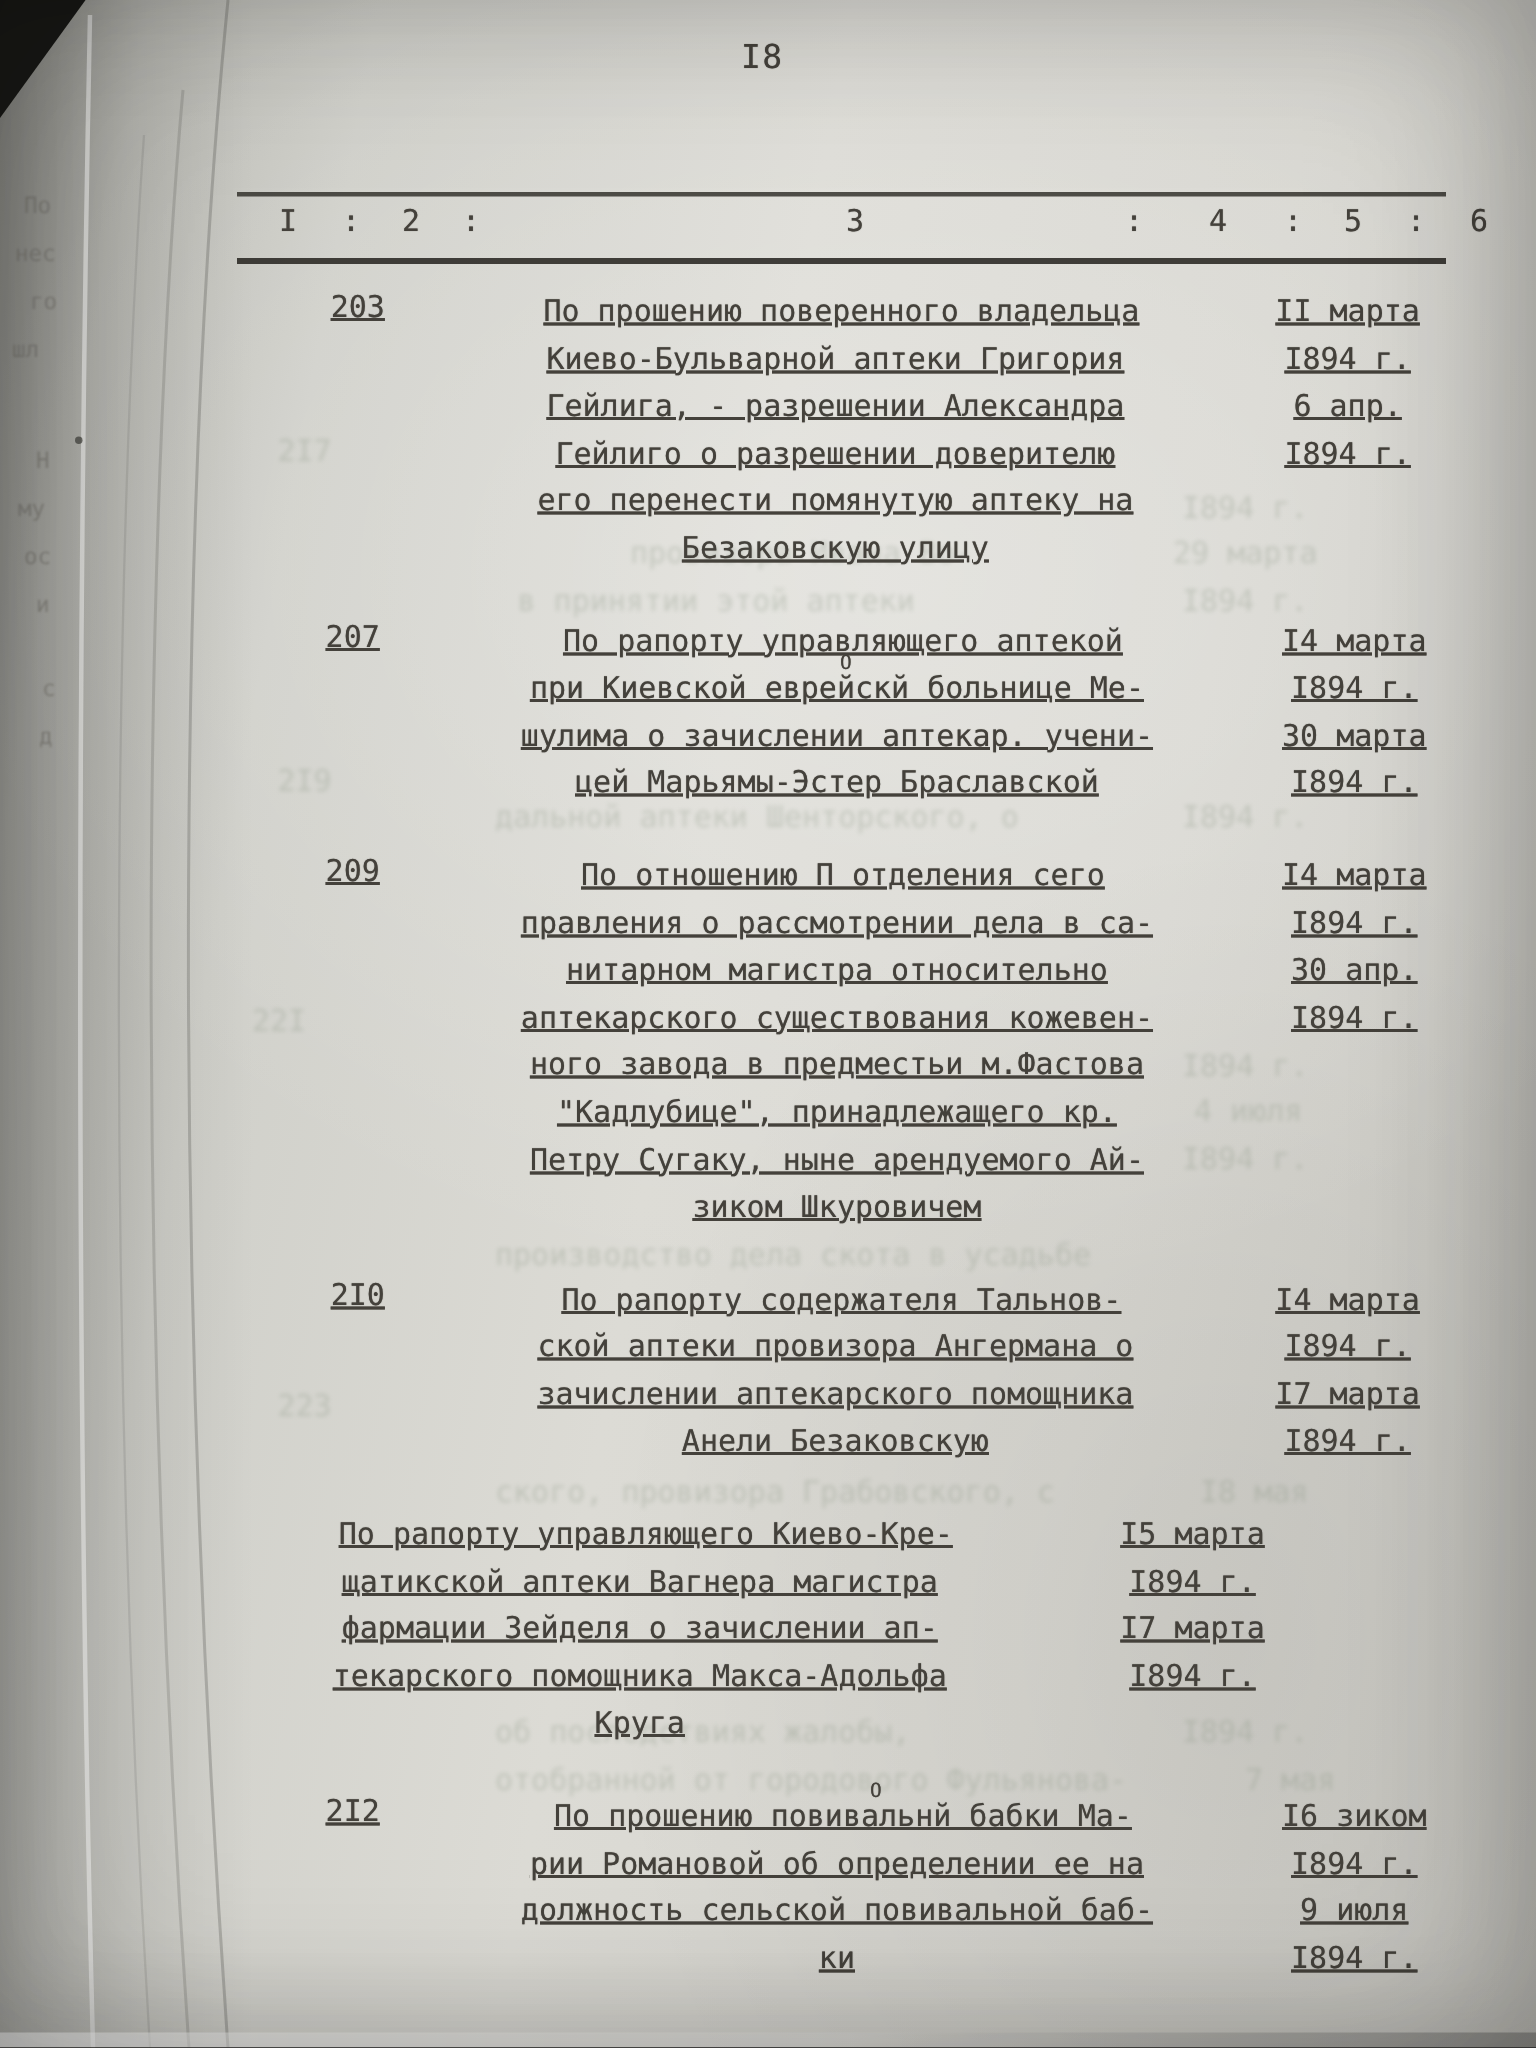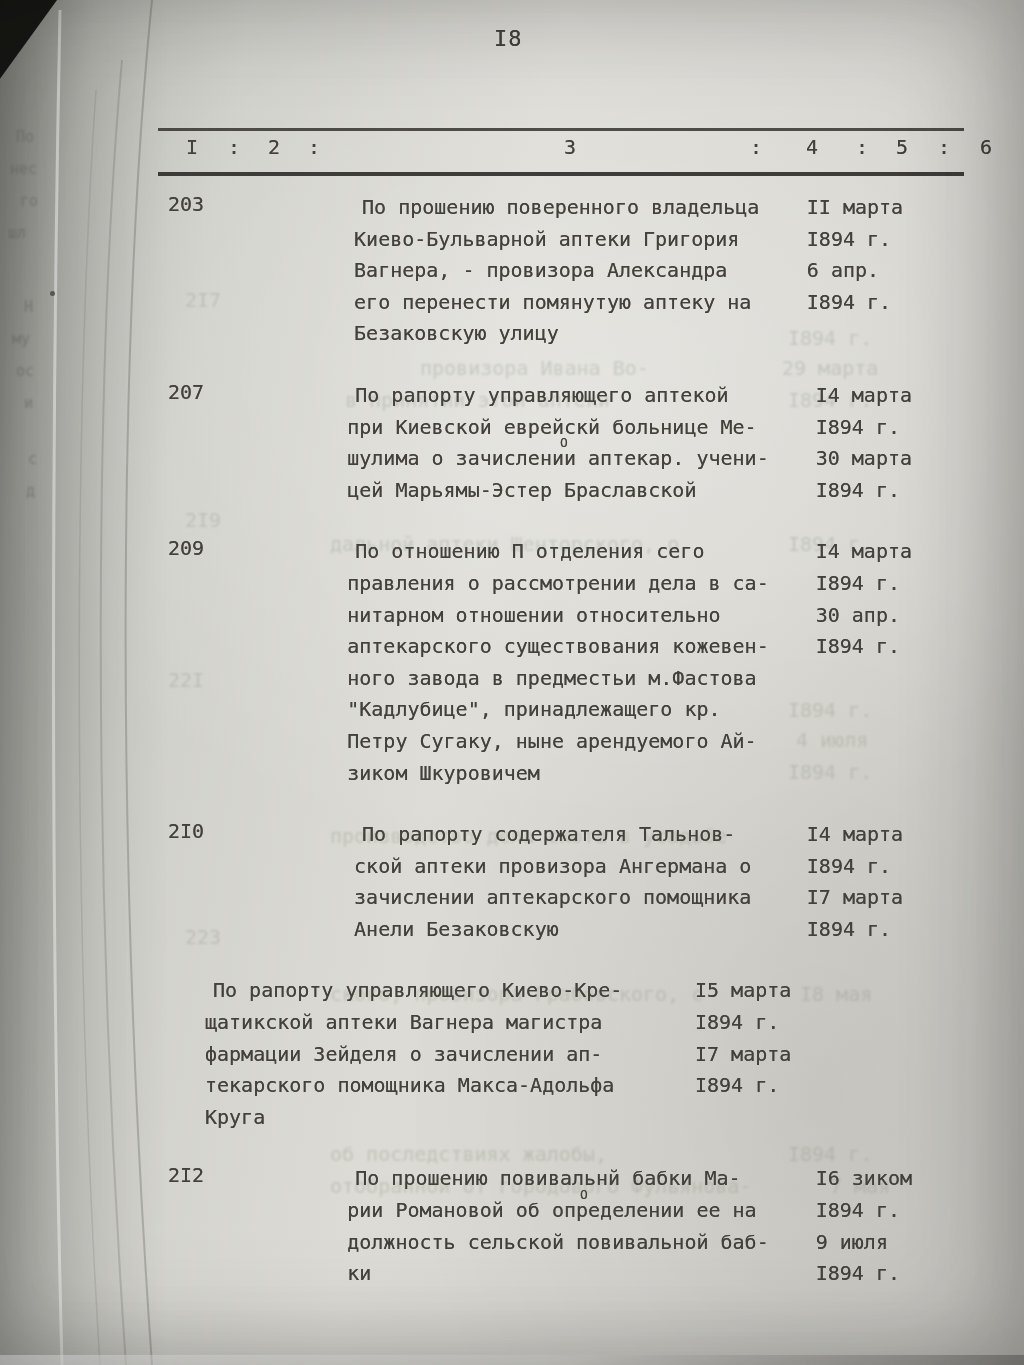--- a/index.html
+++ b/index.html
@@ -16,30 +16,30 @@
     box-shadow:inset 0 0 130px rgba(0,0,0,0.18), inset -40px 0 90px rgba(0,0,0,0.10), inset 0 -25px 60px rgba(0,0,0,0.08);
   }
   .left-shade{position:absolute;left:0;top:0;bottom:0;width:170px;
     background:linear-gradient(90deg,rgba(0,0,0,0.20),rgba(0,0,0,0.07) 55%,rgba(0,0,0,0));}
   .bottom-edge{position:absolute;left:0;right:0;bottom:0;height:10px;
     background:linear-gradient(90deg,rgba(255,255,255,0.55),rgba(255,255,255,0.15) 55%,rgba(0,0,0,0.25));}
   .corner-tl{position:absolute;left:0;top:0;width:92px;height:96px;background:#191916;
     clip-path:polygon(0 0,62% 0,0 82%);}
   .speck{position:absolute;left:50px;top:291px;width:5px;height:5px;border-radius:50%;background:#3a3a35;opacity:.7;}
 
-  .tw{color:#44413b;text-shadow:0 0 0.6px rgba(68,65,59,0.75);}
+  .tw{color:#44413b;text-shadow:0 0 0.6px rgba(68,65,59,0.75);text-align:center;}
 
   .page-number{position:absolute;left:494px;top:26px;font-size:22px;letter-spacing:1px;}
 
   .rule-top{position:absolute;left:158px;top:128px;width:806px;height:3px;background:#34322d;opacity:.85;}
   .rule-bottom{position:absolute;left:158px;top:172px;width:806px;height:4px;background:#2d2b27;opacity:.9;}
   .colhead{position:absolute;top:135px;font-size:20px;}
 
   .entries{position:absolute;left:160px;top:192px;width:830px;font-size:20px;}
-  .entry{display:flex;margin-bottom:30px;}
+  .entry{display:flex;margin-bottom:30px;text-decoration:underline;}
   .entry-num{width:162px;padding-left:8px;box-sizing:border-box;}
   .entry-text{width:443px;margin-left:45px;}
   .entry-dates{width:200px;margin-left:47px;}
   .line{height:31.6px;line-height:31.6px;white-space:nowrap;}
   .entry-text .line:first-child{text-indent:8px;}
 
   .sup{position:absolute;font-size:13px;color:#44413b;text-shadow:0 0 0.5px rgba(68,65,59,0.7);}
 
   .ghost{position:absolute;font-size:20px;color:#85917f;opacity:.30;filter:blur(1.3px);white-space:nowrap;}
   .mfrag{position:absolute;font-size:15px;color:#5f5c55;opacity:.45;filter:blur(0.8px);white-space:nowrap;}
@@ -114,21 +114,22 @@
   <span class="sup" style="left:560px;top:435px">О</span>
   <span class="sup" style="left:580px;top:1187px">О</span>
 
   <div class="entries tw">
 
     <div class="entry">
       <div class="entry-num">203</div>
       <div class="entry-text">
         <div class="line">По прошению поверенного владельца</div>
         <div class="line">Киево-Бульварной аптеки Григория</div>
-        <div class="line">Вагнера, - провизора Александра</div>
+        <div class="line">Гейлига, - разрешении Александра</div>
+        <div class="line">Гейлиго о разрешении доверителю</div>
         <div class="line">его перенести помянутую аптеку на</div>
         <div class="line">Безаковскую улицу</div>
       </div>
       <div class="entry-dates">
         <div class="line">II марта</div>
         <div class="line">I894 г.</div>
         <div class="line">6 апр.</div>
         <div class="line">I894 г.</div>
       </div>
     </div>
@@ -147,21 +148,21 @@
         <div class="line">30 марта</div>
         <div class="line">I894 г.</div>
       </div>
     </div>
 
     <div class="entry">
       <div class="entry-num">209</div>
       <div class="entry-text">
         <div class="line">По отношению П отделения сего</div>
         <div class="line">правления о рассмотрении дела в са-</div>
-        <div class="line">нитарном отношении относительно</div>
+        <div class="line">нитарном магистра относительно</div>
         <div class="line">аптекарского существования кожевен-</div>
         <div class="line">ного завода в предместьи м.Фастова</div>
         <div class="line">"Кадлубице", принадлежащего кр.</div>
         <div class="line">Петру Сугаку, ныне арендуемого Ай-</div>
         <div class="line">зиком Шкуровичем</div>
       </div>
       <div class="entry-dates">
         <div class="line">I4 марта</div>
         <div class="line">I894 г.</div>
         <div class="line">30 апр.</div>

